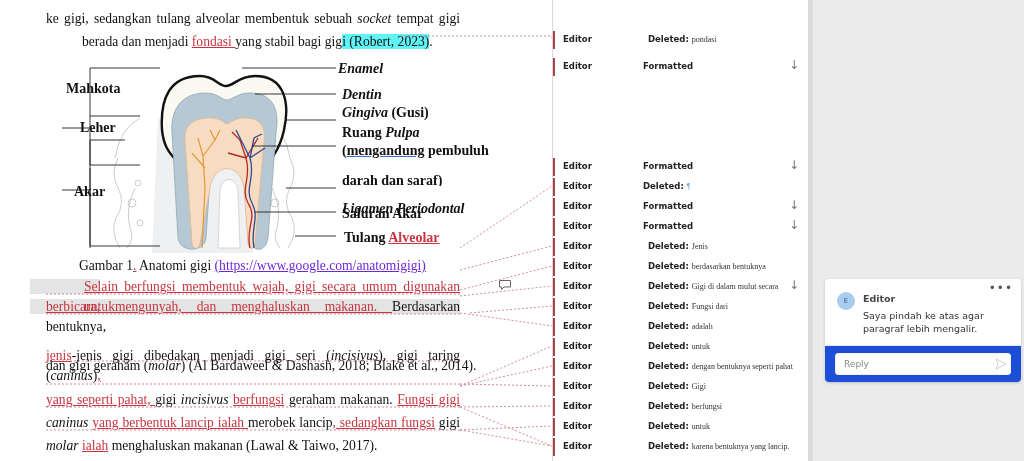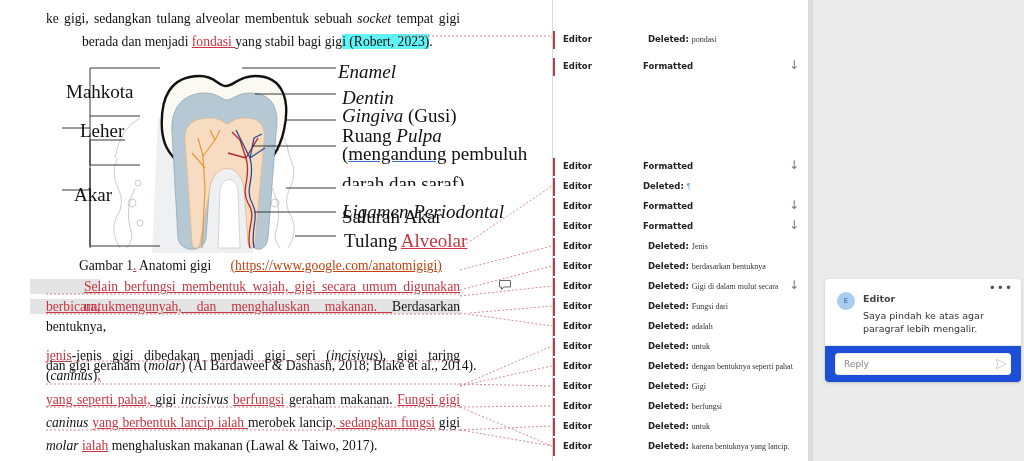--- a/index.html
+++ b/index.html
@@ -5,27 +5,27 @@
   * { box-sizing: border-box; margin: 0; padding: 0; }
   html, body { width: 1024px; height: 461px; overflow: hidden; background: #ffffff; }
   body { position: relative; font-family: "Liberation Serif", serif; color: #111; }
 
   
   .doc { position: absolute; left: 0; top: 0; width: 552px; height: 461px; background: #fff; overflow: hidden; }
   .line { position: absolute; left: 46px; width: 414px; font-size: 13.6px; line-height: 20px; white-space: nowrap; }
   .justify { text-align: justify; text-align-last: justify; white-space: normal; }
   .del { color: #c8343f; text-decoration: underline; text-decoration-color: #c8343f; }
   .hl { background: #5ff4f6; }
-  .link { color: #c2410c; text-decoration: underline; margin-left: 16px; }
+  .link { color: #6d28d9; text-decoration: underline; }
   i { font-style: italic; }
 
   .gray-band { position: absolute; left: 30px; width: 430px; height: 15px; background: #e4e4e4; }
 
   
-  .fig-label { position: absolute; font-size: 19px; font-family: "Liberation Serif", serif; white-space: nowrap; }
+  .fig-label { position: absolute; font-size: 14px; font-family: "Liberation Serif", serif; white-space: nowrap; font-weight: bold; }
   .fig-svg { position: absolute; left: 40px; top: 58px; }
 
   
   .connectors { position: absolute; left: 0; top: 0; pointer-events: none; }
 
   
   .rev-pane { position: absolute; left: 552px; top: 0; width: 256px; height: 461px; background: #fff; border-left: 1px solid #d8d8d8; }
   .rev-row { position: absolute; left: 0; width: 256px; height: 20px; font-family: "DejaVu Sans", sans-serif; }
   .rev-bar { position: absolute; left: 0; top: 1px; width: 2px; height: 18px; background: #b0404c; }
   .rev-author { position: absolute; left: 10px; top: 4px; font-size: 8.5px; font-weight: bold; color: #222; }

